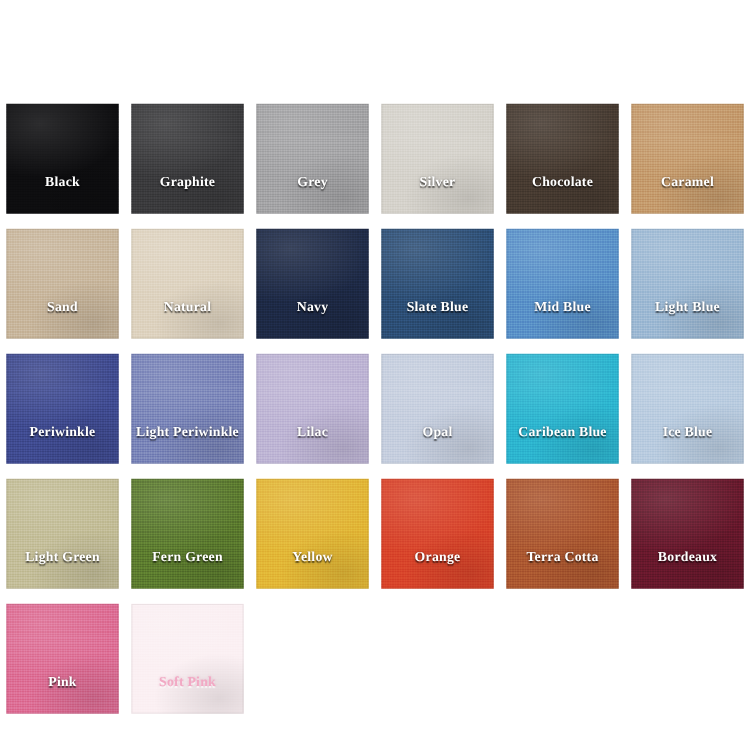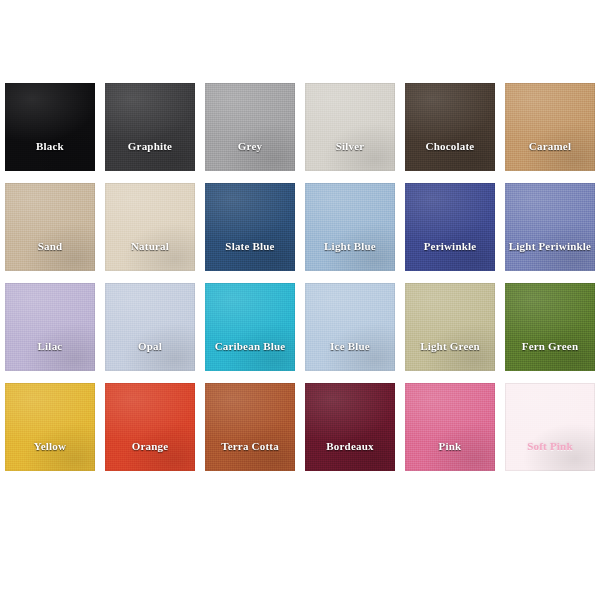--- a/index.html
+++ b/index.html
@@ -167,25 +167,39 @@
       <div class="swatch-label">Sand</div>
     </div>
     <div class="swatch">
       <div class="swatch-fill" style="background: rgb(222, 211, 192);"></div>
       <div class="swatch-weave"></div>
       <div class="swatch-shade"></div>
       <div class="swatch-edge"></div>
       <div class="swatch-label">Natural</div>
     </div>
     <div class="swatch">
+      <div class="swatch-fill" style="background: rgb(30, 42, 71);"></div>
+      <div class="swatch-weave"></div>
+      <div class="swatch-shade"></div>
+      <div class="swatch-edge"></div>
+      <div class="swatch-label">Navy</div>
+    </div>
+    <div class="swatch">
       <div class="swatch-fill" style="background: rgb(45, 79, 119);"></div>
       <div class="swatch-weave"></div>
       <div class="swatch-shade"></div>
       <div class="swatch-edge"></div>
       <div class="swatch-label">Slate Blue</div>
+    </div>
+    <div class="swatch">
+      <div class="swatch-fill" style="background: rgb(91, 147, 201);"></div>
+      <div class="swatch-weave"></div>
+      <div class="swatch-shade"></div>
+      <div class="swatch-edge"></div>
+      <div class="swatch-label">Mid Blue</div>
     </div>
     <div class="swatch">
       <div class="swatch-fill" style="background: rgb(159, 186, 212);"></div>
       <div class="swatch-weave"></div>
       <div class="swatch-shade"></div>
       <div class="swatch-edge"></div>
       <div class="swatch-label">Light Blue</div>
     </div>
     <div class="swatch">
       <div class="swatch-fill" style="background: rgb(63, 74, 143);"></div>

